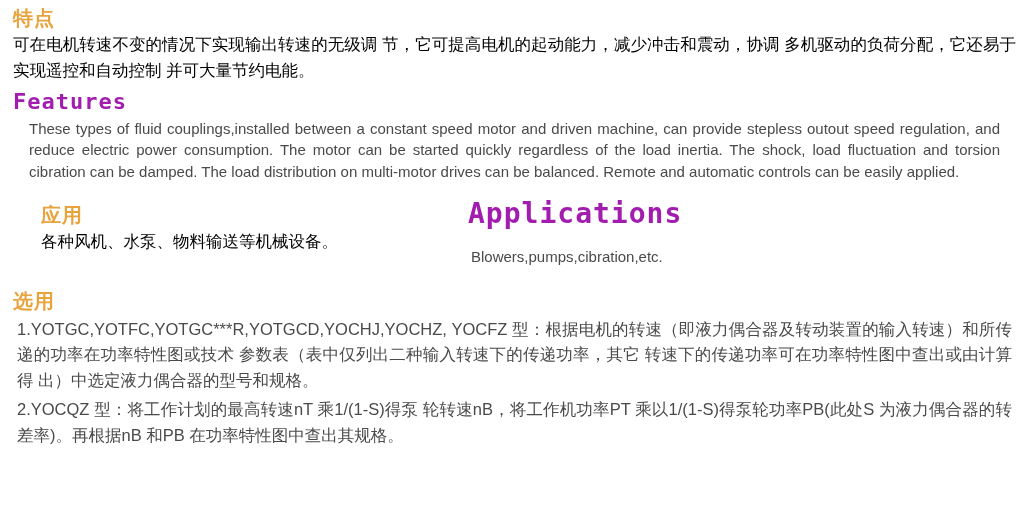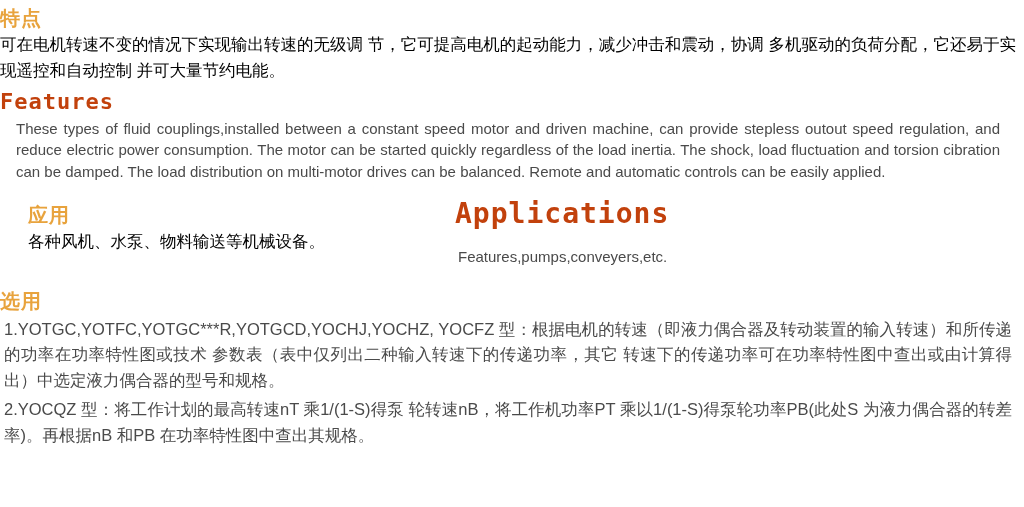--- a/index.html
+++ b/index.html
@@ -12,32 +12,32 @@
     background: #ffffff;
     font-family: "Liberation Sans", sans-serif;
     color: #3a3a3a;
     overflow: hidden;
   }
   .page {
     position: relative;
     width: 1024px;
     height: 507px;
     box-sizing: border-box;
-    padding: 6px 8px 0 0;
+    padding: 6px 8px 0 13px;
   }
   .h-cn {
     color: #e8a33d;
     font-weight: bold;
     font-size: 20px;
     letter-spacing: 1px;
     line-height: 1.2;
     margin: 0 0 2px 0;
   }
   .h-en {
-    color: #c2410c;
+    color: #a21caf;
     font-weight: bold;
     font-size: 22px;
     font-family: "DejaVu Sans Mono", monospace;
     letter-spacing: 1px;
     line-height: 1.2;
     margin: 0 0 2px 0;
   }
   .body-cn {
     color: #000000;
     font-size: 16.5px;
@@ -111,21 +111,21 @@
     <p class="body-en" id="features-text">These types of fluid couplings,installed between a constant speed motor and driven machine, can provide stepless outout speed regulation, and reduce electric power consumption. The motor can be started quickly regardless of the load inertia. The shock, load fluctuation and torsion cibration can be damped. The load distribution on multi-motor drives can be balanced. Remote and automatic controls can be easily applied.</p>
   </div>
 
   <div class="apps-row">
     <div class="apps-left">
       <div class="h-cn">应用</div>
       <p class="body-cn">各种风机、水泵、物料输送等机械设备。</p>
     </div>
     <div class="apps-right">
       <div class="h-en">Applications</div>
-      <p class="body-en">Features,pumps,conveyers,etc.</p>
+      <p class="body-en">Blowers,pumps,cibration,etc.</p>
     </div>
   </div>
 
   <div class="sec">
     <div class="h-cn selection-heading">选用</div>
     <p class="sel-item">1.YOTGC,YOTFC,YOTGC***R,YOTGCD,YOCHJ,YOCHZ, YOCFZ 型：根据电机的转速（即液力偶合器及转动装置的输入转速）和所传递的功率在功率特性图或技术 参数表（表中仅列出二种输入转速下的传递功率，其它 转速下的传递功率可在功率特性图中查出或由计算得 出）中选定液力偶合器的型号和规格。</p>
     <p class="sel-item">2.YOCQZ 型：将工作计划的最高转速nT 乘1/(1-S)得泵 轮转速nB，将工作机功率PT 乘以1/(1-S)得泵轮功率PB(此处S 为液力偶合器的转差率)。再根据nB 和PB 在功率特性图中查出其规格。</p>
   </div>
 
 </div>

